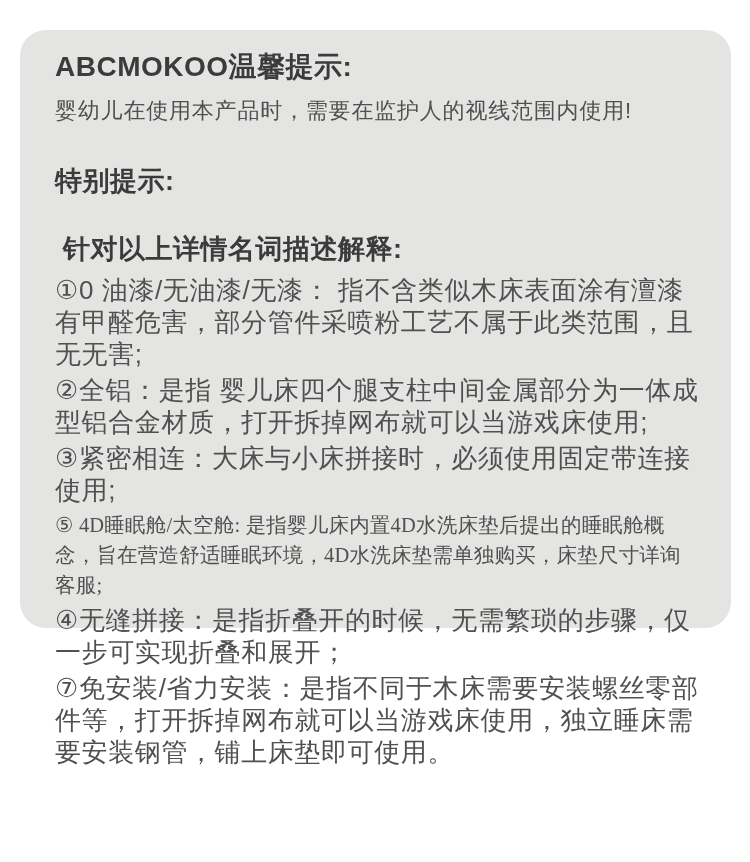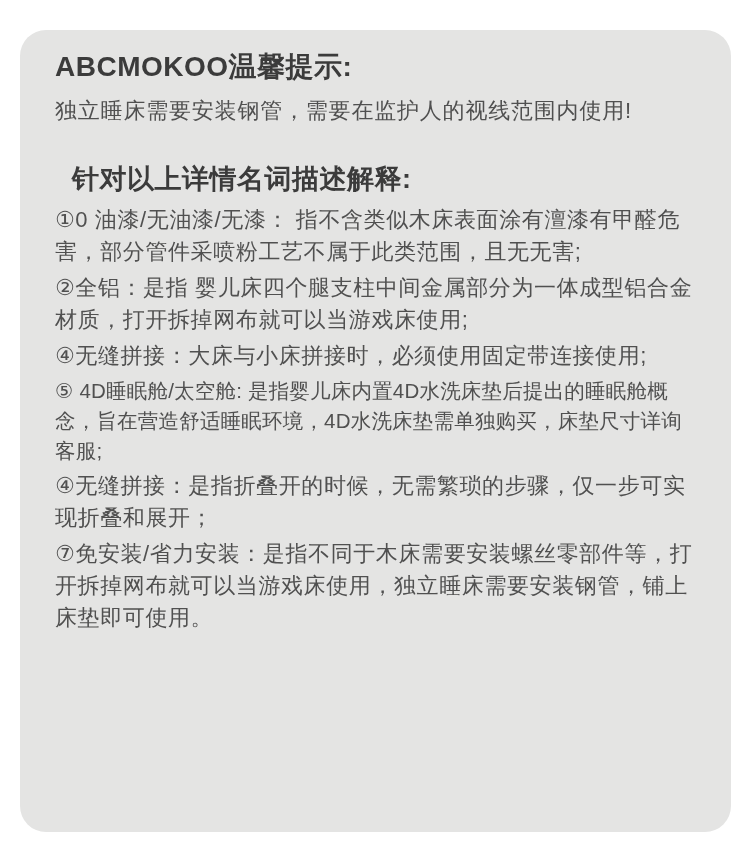--- a/index.html
+++ b/index.html
@@ -12,21 +12,21 @@
     background: #ffffff;
     font-family: "Liberation Sans", "DejaVu Sans", sans-serif;
     overflow: hidden;
     position: relative;
   }
   .notice-card {
     position: absolute;
     left: 20px;
     top: 30px;
     width: 711px;
-    height: 802px;
+    height: 598px;
     box-sizing: border-box;
     background: #e4e4e3;
     border-radius: 26px;
     padding: 20px 30px 0 35px;
     color: #515150;
   }
   .heading-1 {
     margin: 0;
     font-size: 28px;
     line-height: 34px;
@@ -43,58 +43,60 @@
   }
   .heading-2 {
     margin: 36px 0 0 0;
     font-size: 27px;
     line-height: 34px;
     font-weight: bold;
     color: #3b3b3b;
     letter-spacing: 0.5px;
   }
   .heading-3 {
-    margin: 34px 0 0 17px;
+    margin: 34px 0 0 8px;
     font-size: 27px;
     line-height: 34px;
     font-weight: bold;
     color: #3b3b3b;
     letter-spacing: 0.5px;
   }
   .glossary {
     margin-top: 8px;
   }
   .glossary-item {
     margin: 0 0 4px 0;
-    font-size: 22px;
+    font-size: 26px;
     line-height: 32px;
     letter-spacing: 0.6px;
     color: #505050;
   }
   .glossary-item.compact {
     font-size: 20.5px;
     line-height: 30px;
     letter-spacing: 0.2px;
+    font-family: Liberation Serif, serif;
   }
 </style>
 </head>
 <body>
 
 <div class="notice-card">
 
   <h1 class="heading-1">ABCMOKOO温馨提示:</h1>
 
-  <p class="body-text">独立睡床需要安装钢管，需要在监护人的视线范围内使用!</p>
+  <p class="body-text">婴幼儿在使用本产品时，需要在监护人的视线范围内使用!</p>
 
+  <h2 class="heading-2">特别提示:</h2>
 
 
   <h2 class="heading-3">针对以上详情名词描述解释:</h2>
 
   <div class="glossary">
     <p class="glossary-item">①0 油漆/无油漆/无漆： 指不含类似木床表面涂有澶漆有甲醛危害，部分管件采喷粉工艺不属于此类范围，且无无害;</p>
     <p class="glossary-item">②全铝：是指 婴儿床四个腿支柱中间金属部分为一体成型铝合金材质，打开拆掉网布就可以当游戏床使用;</p>
-    <p class="glossary-item">④无缝拼接：大床与小床拼接时，必须使用固定带连接使用;</p>
+    <p class="glossary-item">③紧密相连：大床与小床拼接时，必须使用固定带连接使用;</p>
     <p class="glossary-item compact">⑤ 4D睡眠舱/太空舱:  是指婴儿床内置4D水洗床垫后提出的睡眠舱概念，旨在营造舒适睡眠环境，4D水洗床垫需单独购买，床垫尺寸详询客服;</p>
     <p class="glossary-item">④无缝拼接：是指折叠开的时候，无需繁琐的步骤，仅一步可实现折叠和展开；</p>
     <p class="glossary-item">⑦免安装/省力安装：是指不同于木床需要安装螺丝零部件等，打开拆掉网布就可以当游戏床使用，独立睡床需要安装钢管，铺上床垫即可使用。</p>
   </div>
 
 </div>
 
 </body></html>

